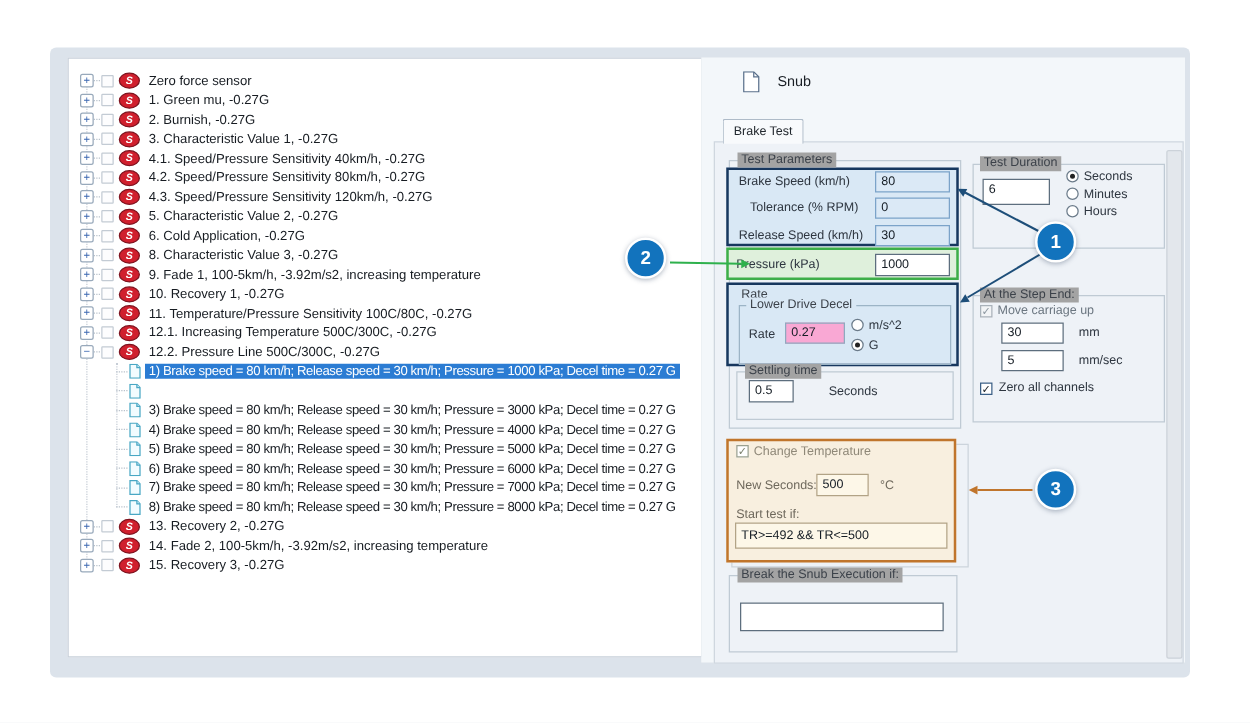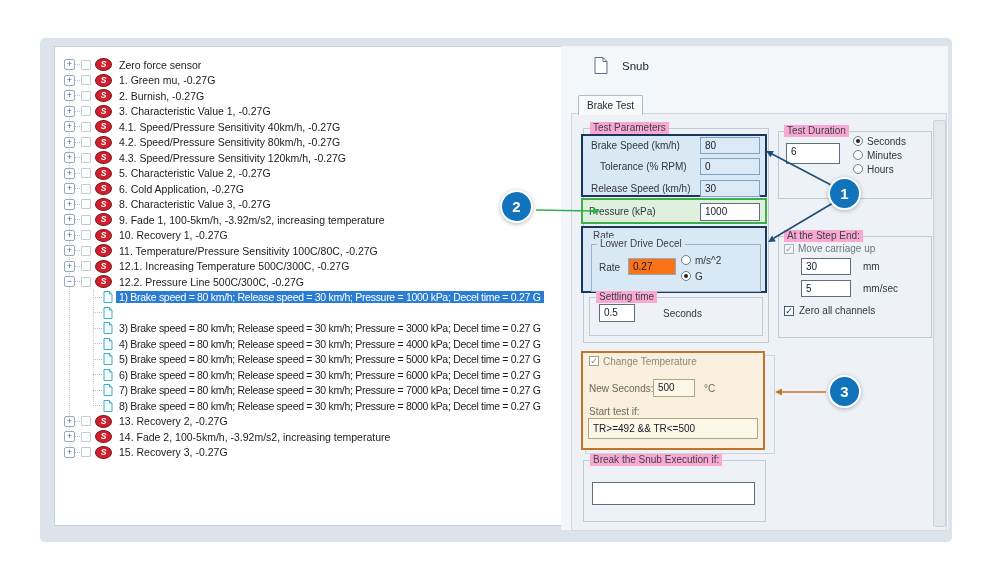--- a/index.html
+++ b/index.html
@@ -21,34 +21,34 @@
       border-radius:50%;color:#fff;font-size:8.5px;font-weight:bold;font-style:italic;text-align:center;
       line-height:10px;flex:none;}
   .tlabel{padding:0 3px;}
   .tlabel.sel{background:var(--sel);color:#fff;}
   .stub{width:9px;margin-left:38px;border-top:1px dotted #b9c2cc;flex:none;}
   .doc{flex:none;margin:0 3px 0 1px;display:inline-flex;}
   .trow.child .tlabel{letter-spacing:-0.3px;}
   
   .rightArea{position:absolute;left:561px;top:46px;width:387px;height:484px;background:#f3f7fa;}
   .lbl{position:absolute;font-size:10px;color:#2e3640;white-space:nowrap;z-index:3;}
-  .chip{position:absolute;font-size:10px;color:#3c424a;background:#f9a8d4;padding:0 3px;line-height:12px;
+  .chip{position:absolute;font-size:10px;color:#3c424a;background:#a3a3a3;padding:0 3px;line-height:12px;
         white-space:nowrap;z-index:3;}
   .gb{position:absolute;border:1px solid #bfcad4;z-index:1;}
   .tab{position:absolute;left:578px;top:95px;width:63px;height:19px;background:#f8fafc;
        border:1px solid #aebbc8;border-bottom:none;border-radius:2px 2px 0 0;z-index:2;
        font-size:10px;color:#23292f;text-align:center;line-height:19px;}
   .tabBody{position:absolute;left:571px;top:113px;width:376px;height:418px;background:#eef2f7;
        border:1px solid #cfd7df;box-sizing:border-box;}
   .grayStrip{position:absolute;left:933px;top:120px;width:13px;height:407px;background:#e3e7ec;
        border:1px solid #ccd2d9;box-sizing:border-box;border-radius:2px;}
   .fld{position:absolute;background:#fff;border:1px solid #5d6e7e;font-size:10px;color:#141c24;
        padding:2px 0 0 4px;box-sizing:border-box;z-index:3;white-space:nowrap;}
   .fld.blue{background:#dbe9f6;border-color:#7ba3c9;}
-  .fld.lite{background:#f97316;border-color:#8fa9bf;}
+  .fld.lite{background:#f9a8d4;border-color:#8fa9bf;}
   .fld.cream{background:#fdf7e8;border-color:#b2a386;}
   .hlRect{position:absolute;box-sizing:border-box;z-index:2;}
   .hl-blue{border:2px solid var(--hl-blue);background:#d9e8f5;}
   .hl-green{border:2px solid var(--hl-green);background:#dff0dc;}
   .hl-orange{border:2px solid var(--hl-orange);background:#f8efdf;}
   .radio{position:absolute;width:10px;height:10px;border:1px solid #6b7b8a;border-radius:50%;
        background:#fff;box-sizing:border-box;z-index:3;}
   .radio.on::after{content:"";position:absolute;left:2px;top:2px;width:4px;height:4px;border-radius:50%;background:#222;}
   .check{position:absolute;width:10px;height:10px;border:1px solid #7b8794;background:#fff;
        box-sizing:border-box;z-index:3;font-size:9px;line-height:8px;text-align:center;color:#1d2329;}

